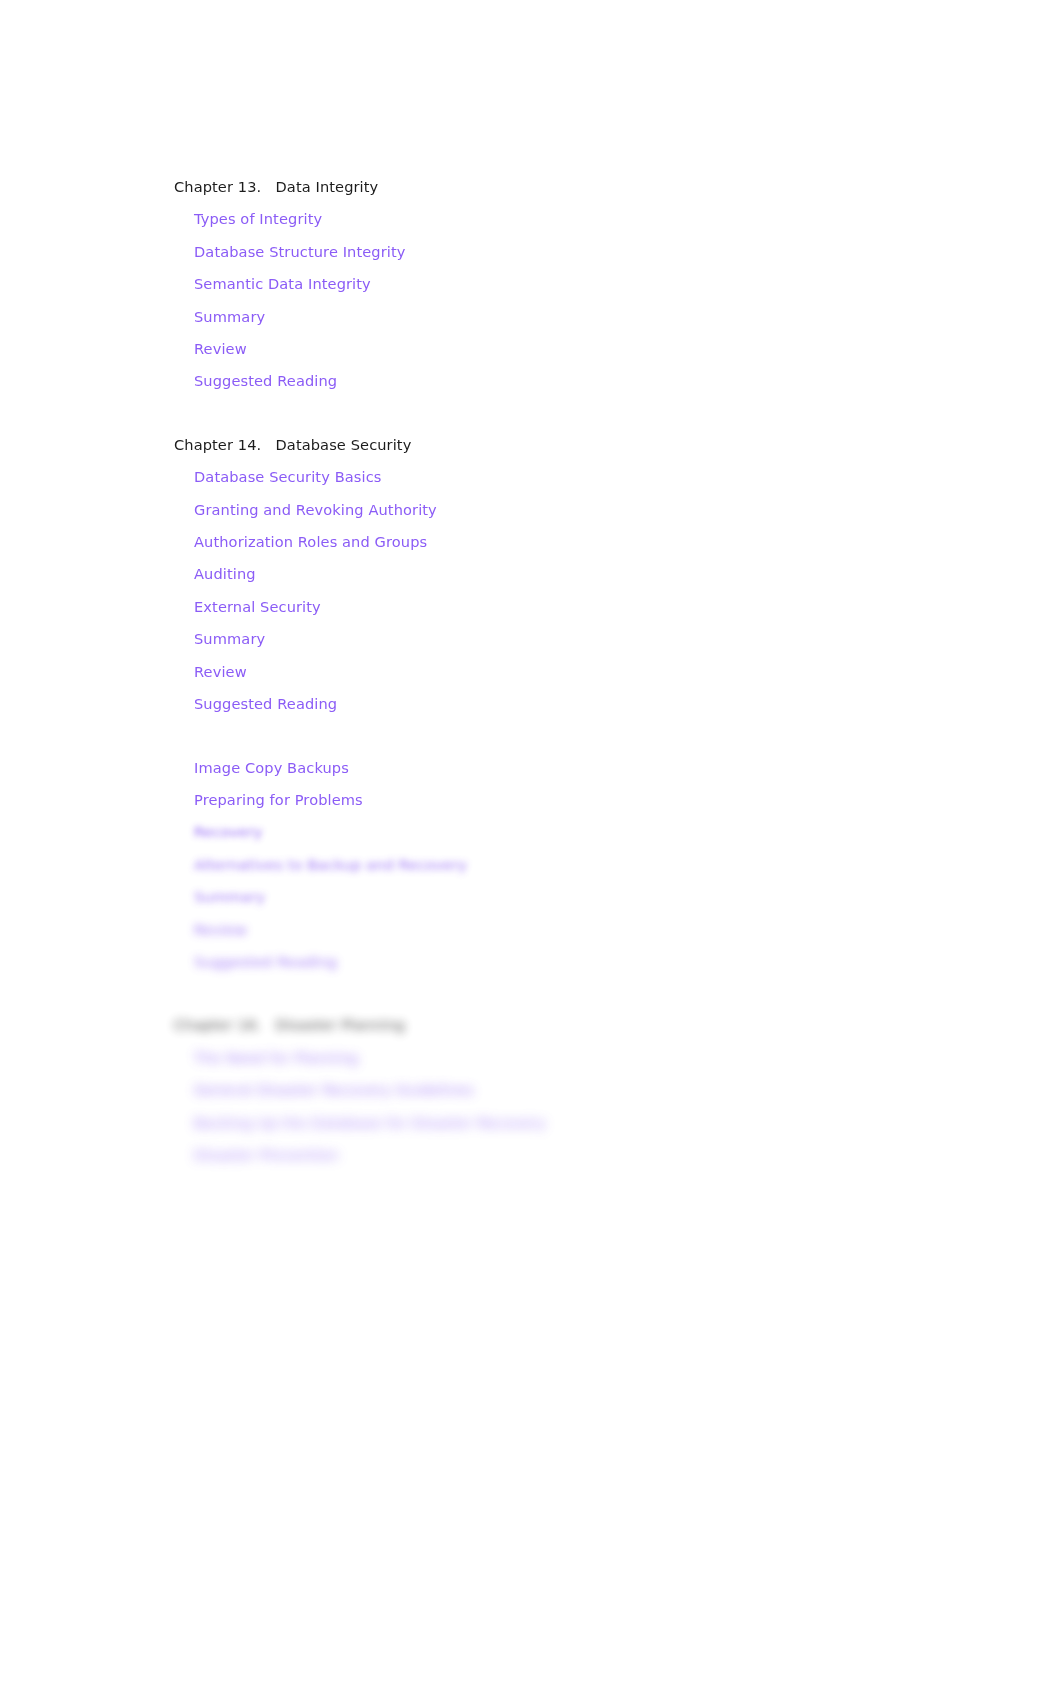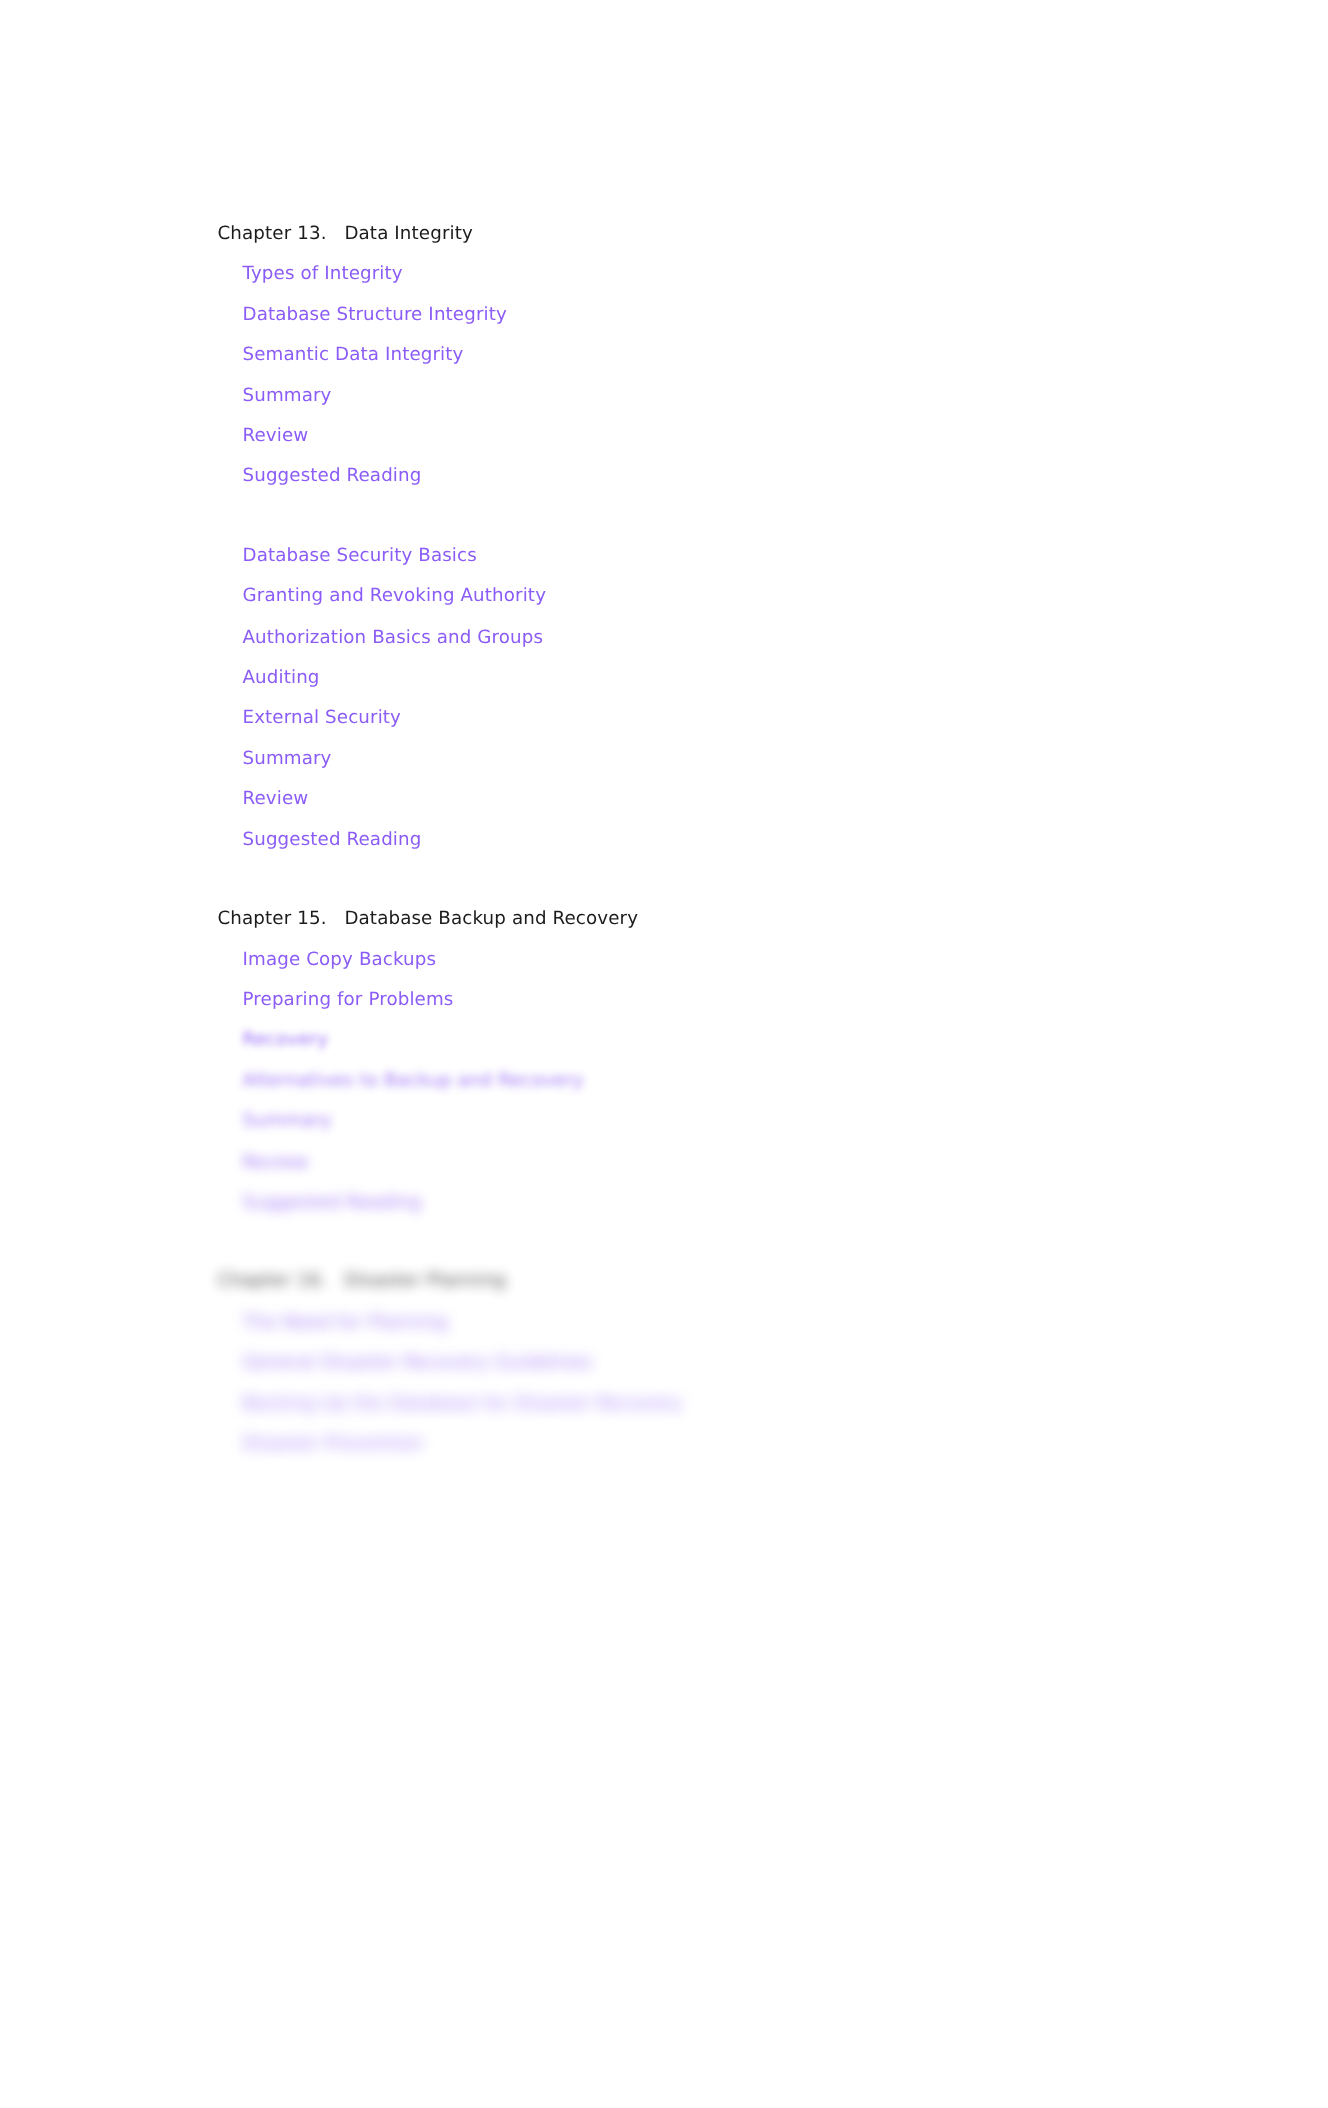--- a/index.html
+++ b/index.html
@@ -70,31 +70,31 @@
       <div class="chapter-block">
         <div class="chapter-title b0">Chapter 13.   Data Integrity</div>
         <div class="toc-entry b0">Types of Integrity</div>
         <div class="toc-entry b0">Database Structure Integrity</div>
         <div class="toc-entry b0">Semantic Data Integrity</div>
         <div class="toc-entry b0">Summary</div>
         <div class="toc-entry b0">Review</div>
         <div class="toc-entry b0">Suggested Reading</div>
       </div>
       <div class="chapter-block">
+        <div class="chapter-title b0">Chapter 14.   Database Security</div>
         <div class="toc-entry b0">Database Security Basics</div>
         <div class="toc-entry b0">Granting and Revoking Authority</div>
-        <div class="toc-entry b0">Authorization Basics and Groups</div>
+        <div class="toc-entry b0">Authorization Roles and Groups</div>
         <div class="toc-entry b0">Auditing</div>
         <div class="toc-entry b0">External Security</div>
         <div class="toc-entry b0">Summary</div>
         <div class="toc-entry b0">Review</div>
         <div class="toc-entry b0">Suggested Reading</div>
       </div>
       <div class="chapter-block">
-        <div class="chapter-title b0">Chapter 15.   Database Backup and Recovery</div>
         <div class="toc-entry b0">Image Copy Backups</div>
         <div class="toc-entry b0">Preparing for Problems</div>
         <div class="toc-entry b2">Recovery</div>
         <div class="toc-entry b4">Alternatives to Backup and Recovery</div>
         <div class="toc-entry b5">Summary</div>
         <div class="toc-entry b6">Review</div>
         <div class="toc-entry b7">Suggested Reading</div>
       </div>
       <div class="chapter-block">
         <div class="chapter-title b8">Chapter 16.   Disaster Planning</div>

